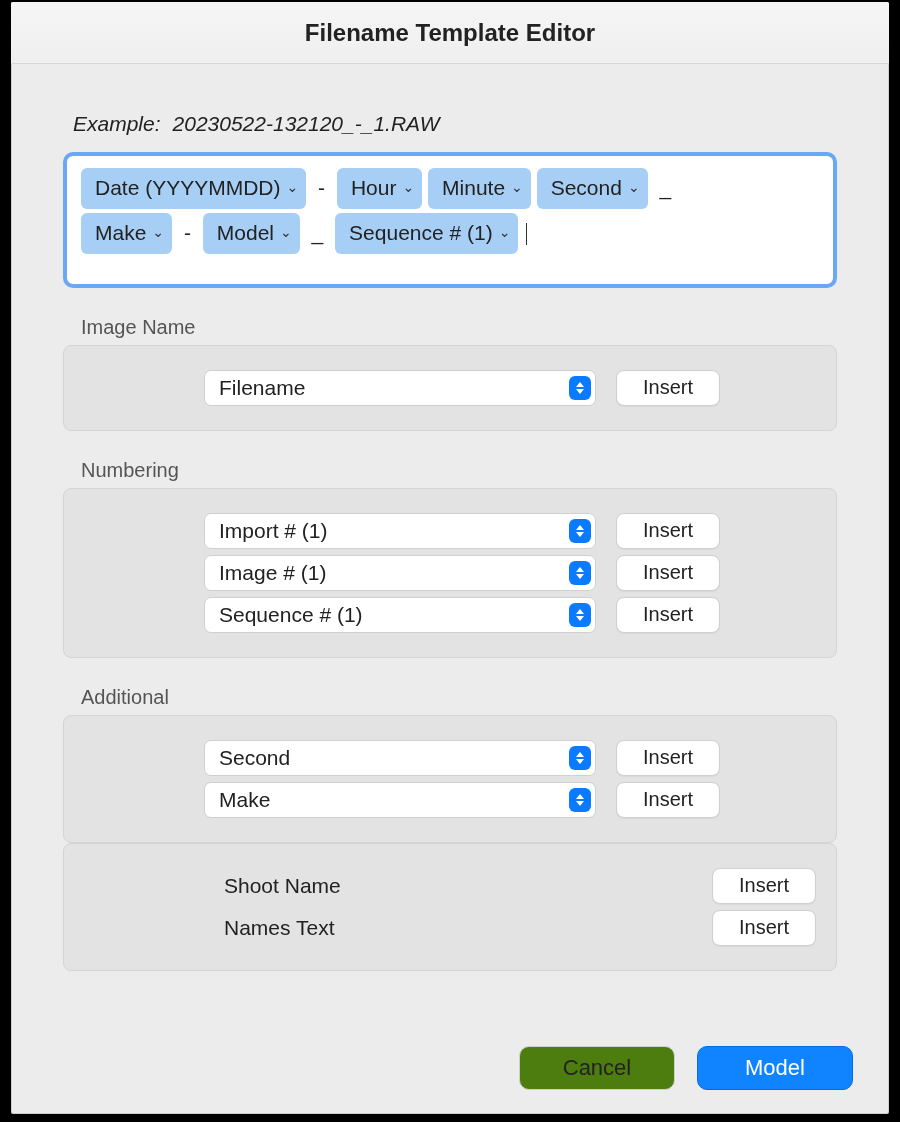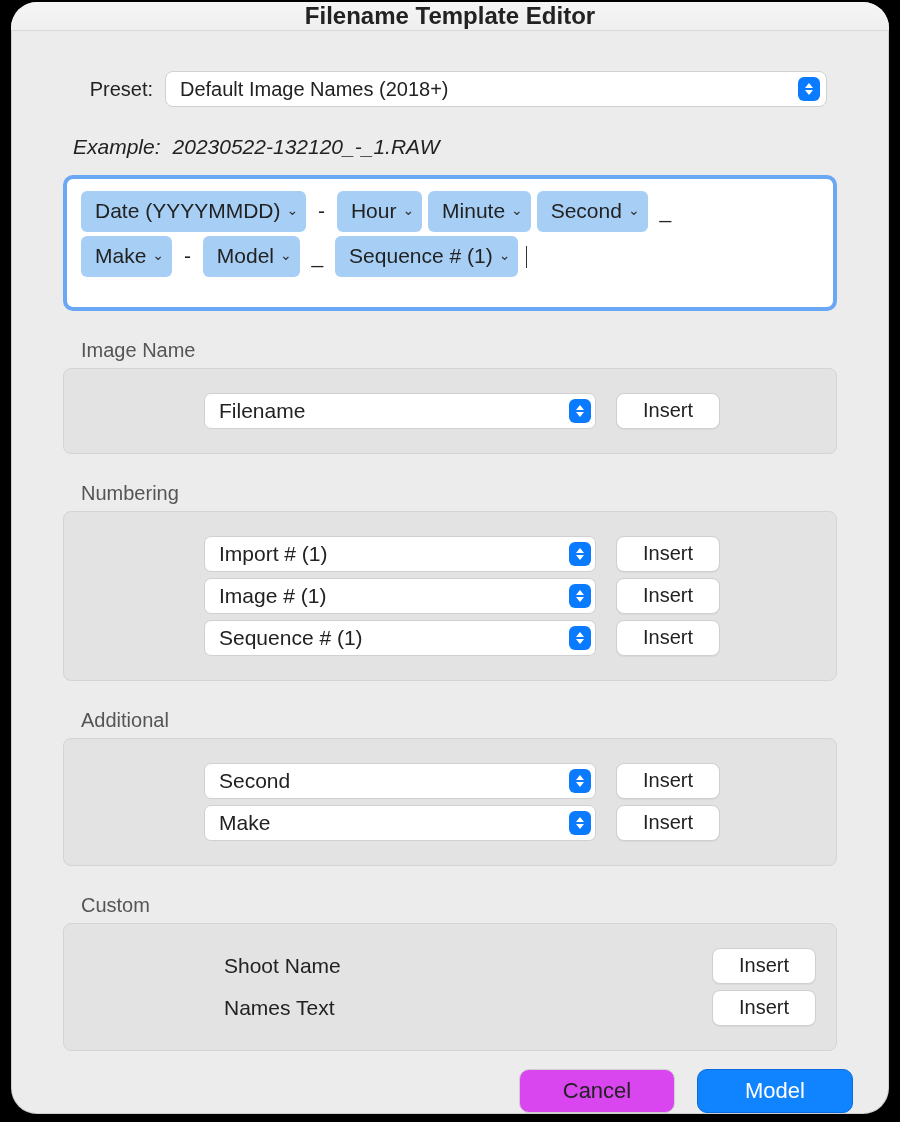--- a/index.html
+++ b/index.html
@@ -11,21 +11,21 @@
     height: 1122px;
     position: relative;
     font-size: 20px;
     color: #222;
   }
   .window {
     position: absolute;
     left: 11px; top: 2px;
     width: 878px; height: 1112px;
     background: #ececec;
-    border-radius: 26px;
+    border-radius: 2px;
     overflow: hidden;
     display: flex;
     flex-direction: column;
     box-shadow: 0 0 0 1px rgba(0,0,0,.12) inset;
   }
   .titlebar {
     height: 62px;
     background: linear-gradient(#f5f5f5, #efefef);
     border-bottom: 1px solid #d8d8d8;
     display: flex;
@@ -153,41 +153,31 @@
     padding: 18px 10px 0 0;
   }
   .btn {
     height: 44px;
     border-radius: 10px;
     display: flex; align-items: center; justify-content: center;
     font-size: 22px;
     padding: 0 28px;
     border: 1px solid #cfcfcf;
   }
-  .btn-cancel { background: #d946ef; width: 156px; }
+  .btn-cancel { background: #4d7c0f; width: 156px; }
   .btn-done { background: #1083ff; color: #fff; border-color: #0a6be0; width: 156px; font-weight: 500; }
 </style>
 </head>
 <body>
 
 <div class="window">
   <div class="titlebar">Filename Template Editor</div>
 
   <div class="content">
 
-    <div class="preset-row">
-      <div class="label">Preset:</div>
-      <div class="select-preset">
-        <span>Default Image Names (2018+)</span>
-        <span class="stepper-icon">
-          <span class="tri up"></span>
-            <span class="tri down"></span>
-        </span>
-      </div>
-    </div>
 
     <div class="example-row">
       <span>Example:</span>
       <span>20230522-132120_-_1.RAW</span>
     </div>
 
     <div class="token-editor-wrap">
       <span class="token">
           <span>Date (YYYYMMDD)</span>
           <span class="chev">⌄</span>
@@ -289,21 +279,20 @@
           <span>Make</span>
           <span class="stepper-icon">
               <span class="tri up"></span>
               <span class="tri down"></span>
             </span>
         </div>
         <div class="btn-insert">Insert</div>
       </div>
     </div>
 
-    <div class="section-label">Custom</div>
     <div class="section-box">
       <div class="row row-custom">
         <div class="static-label">Shoot Name</div>
         <div class="btn-insert">Insert</div>
       </div>
       <div class="row row-custom">
         <div class="static-label">Names Text</div>
         <div class="btn-insert">Insert</div>
       </div>
     </div>

